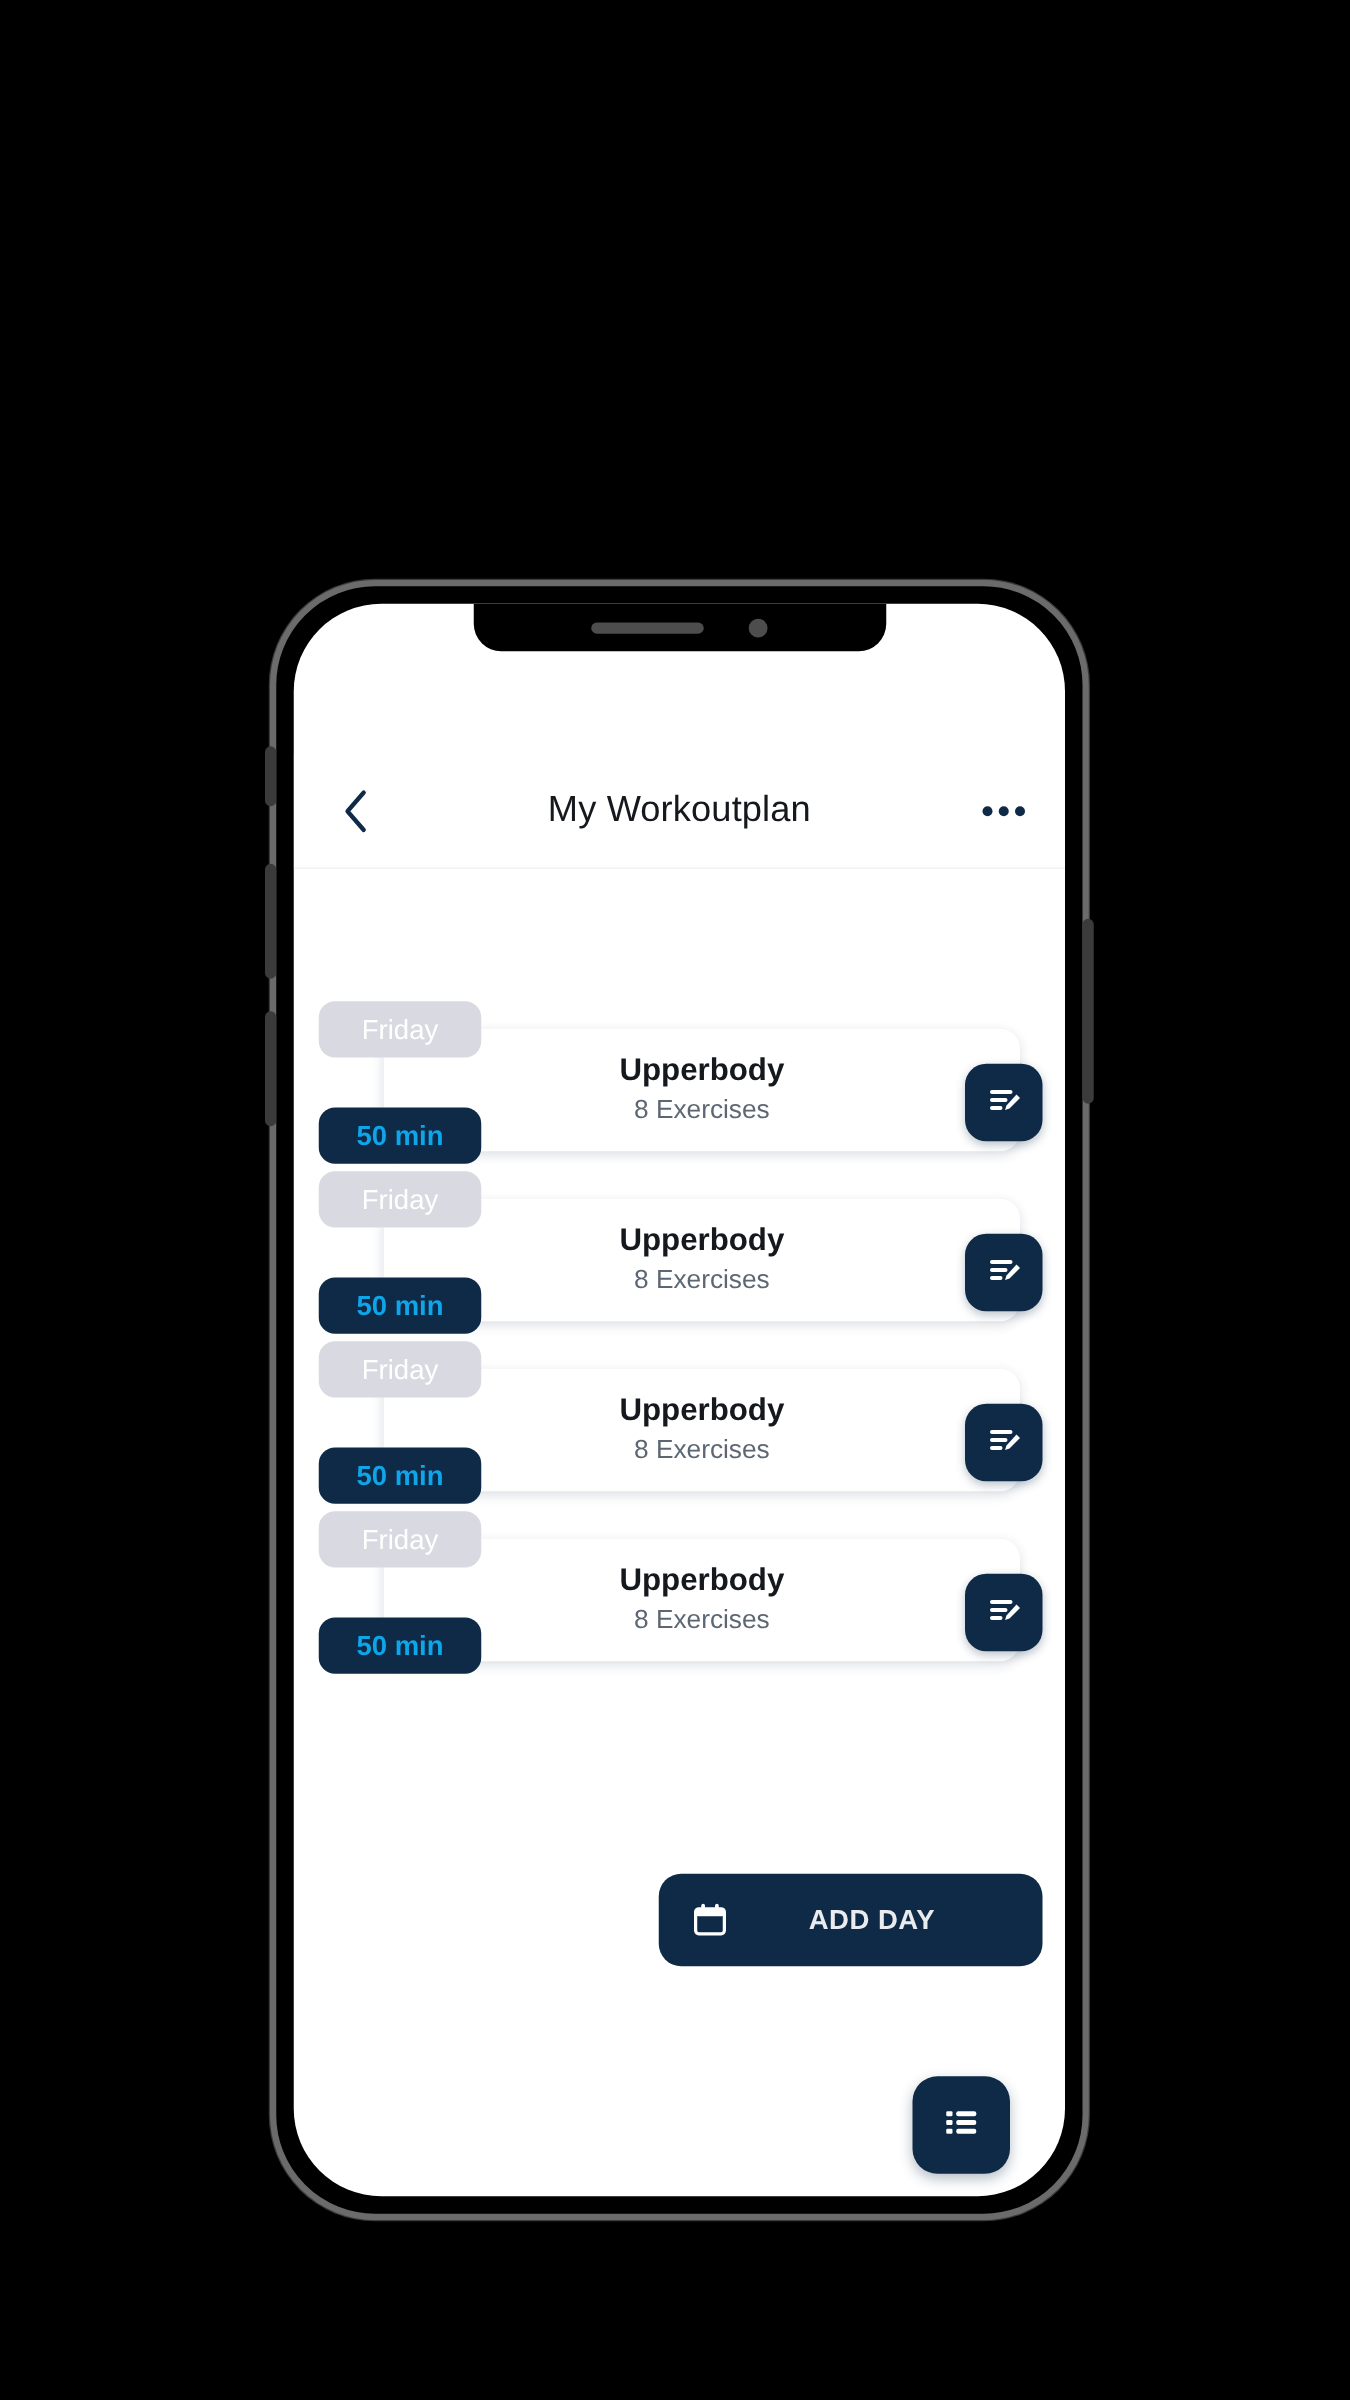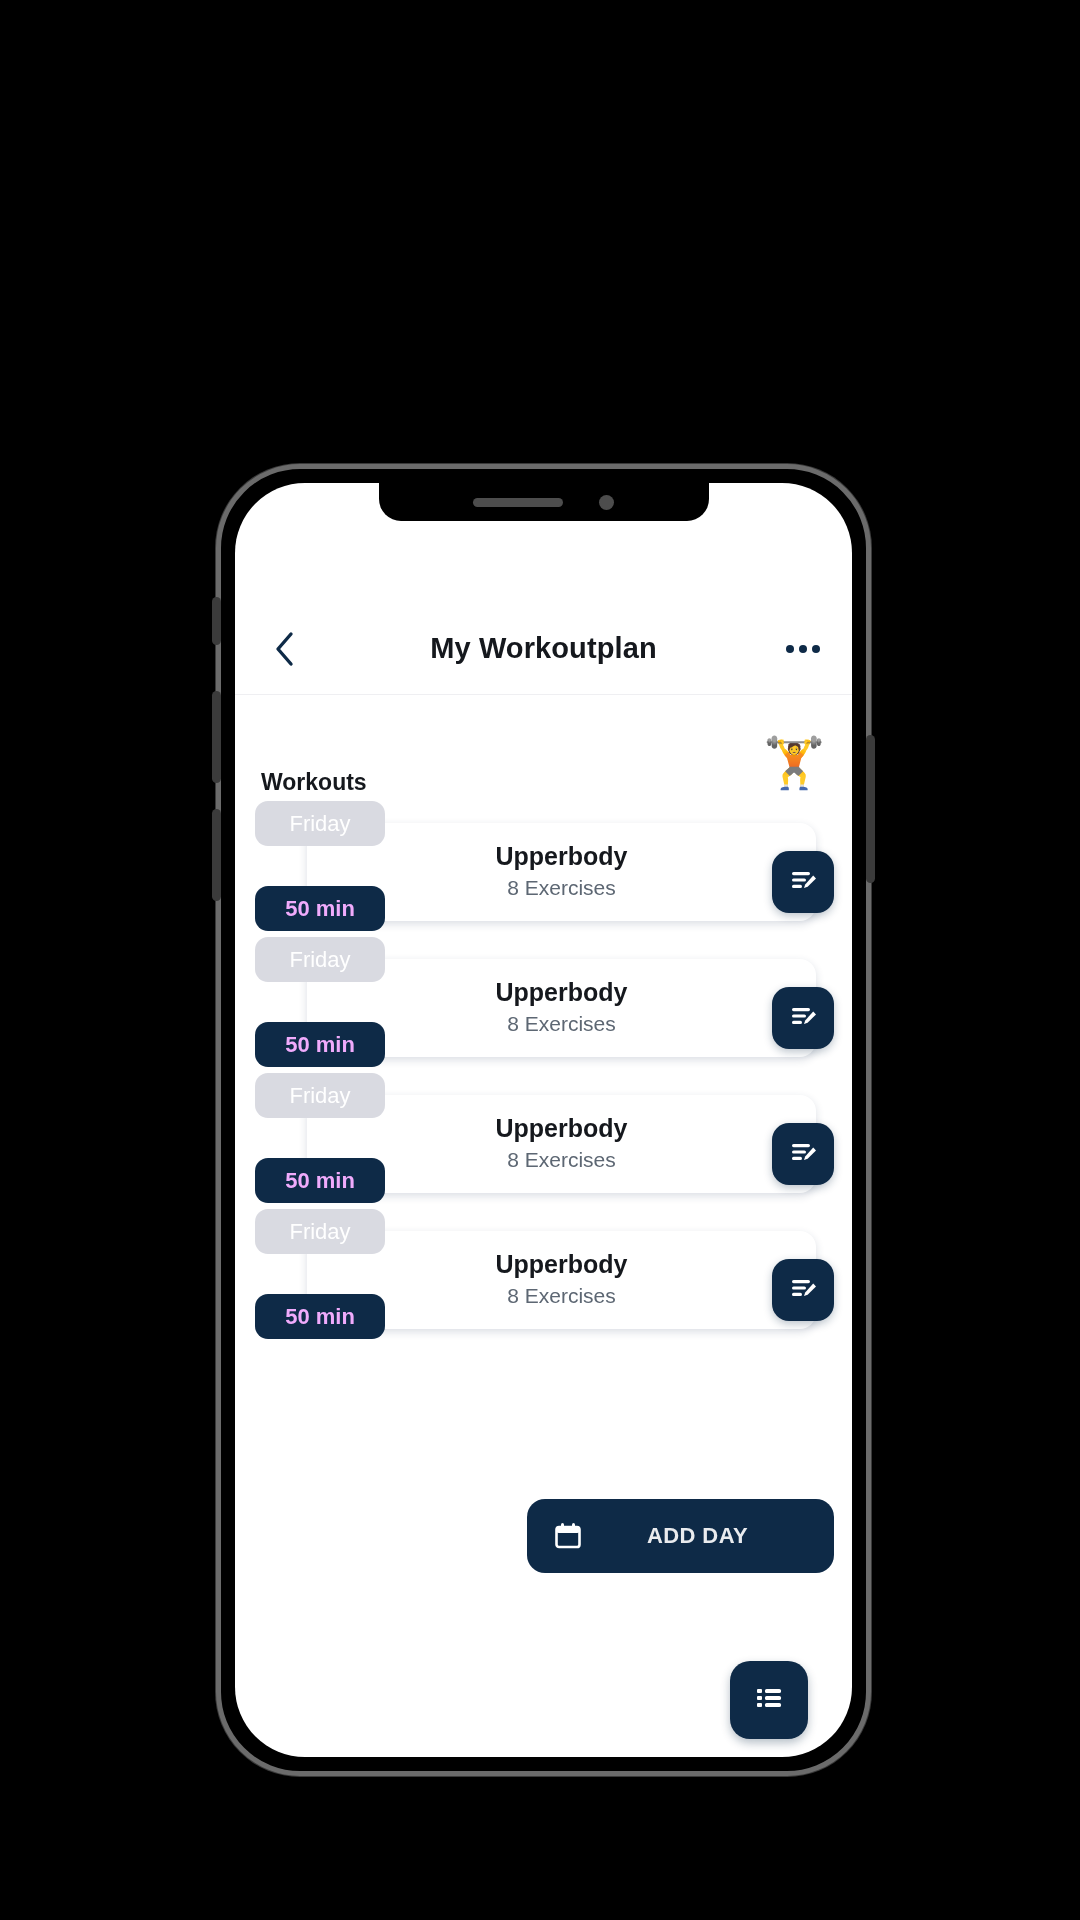--- a/index.html
+++ b/index.html
@@ -105,21 +105,21 @@
     display: flex;
     align-items: center;
     justify-content: center;
     flex: 0 0 auto;
   }
   #back-btn svg { display: block; }
   #page-title {
     flex: 1 1 auto;
     text-align: center;
     font-size: 29px;
-    font-weight: bold;
+    font-weight: normal;
     color: #15181d;
     letter-spacing: 0.1px;
   }
   #more-btn {
     width: 46px;
     height: 46px;
     display: flex;
     align-items: center;
     justify-content: center;
     gap: 5px;
@@ -216,21 +216,21 @@
   }
 
   .time-pill {
     position: absolute;
     left: 12px;
     top: 85px;
     width: 130px;
     height: 45px;
     border-radius: 13px;
     background: #0e2a47;
-    color: #f0abfc;
+    color: #0ea5e9;
     font-size: 22px;
     font-weight: bold;
     display: flex;
     align-items: center;
     justify-content: center;
     z-index: 6;
   }
 
   .edit-btn {
     position: absolute;
@@ -326,24 +326,20 @@
           </span>
         </div>
         <div id="page-title">My Workoutplan</div>
         <div id="more-btn">
           <span class="dot3"></span>
           <span class="dot3"></span>
           <span class="dot3"></span>
         </div>
       </div>
 
-      <div id="section-row">
-        <div id="workouts-label">Workouts</div>
-        <div id="workout-emoji">🏋️</div>
-      </div>
 
       <div id="list">
 
         <div class="workout-item">
           <div class="day-pill">Friday</div>
           <div class="card">
             <div class="card-title">Upperbody</div>
             <div class="card-sub">8 Exercises</div>
           </div>
           <div class="time-pill">50 min</div>

